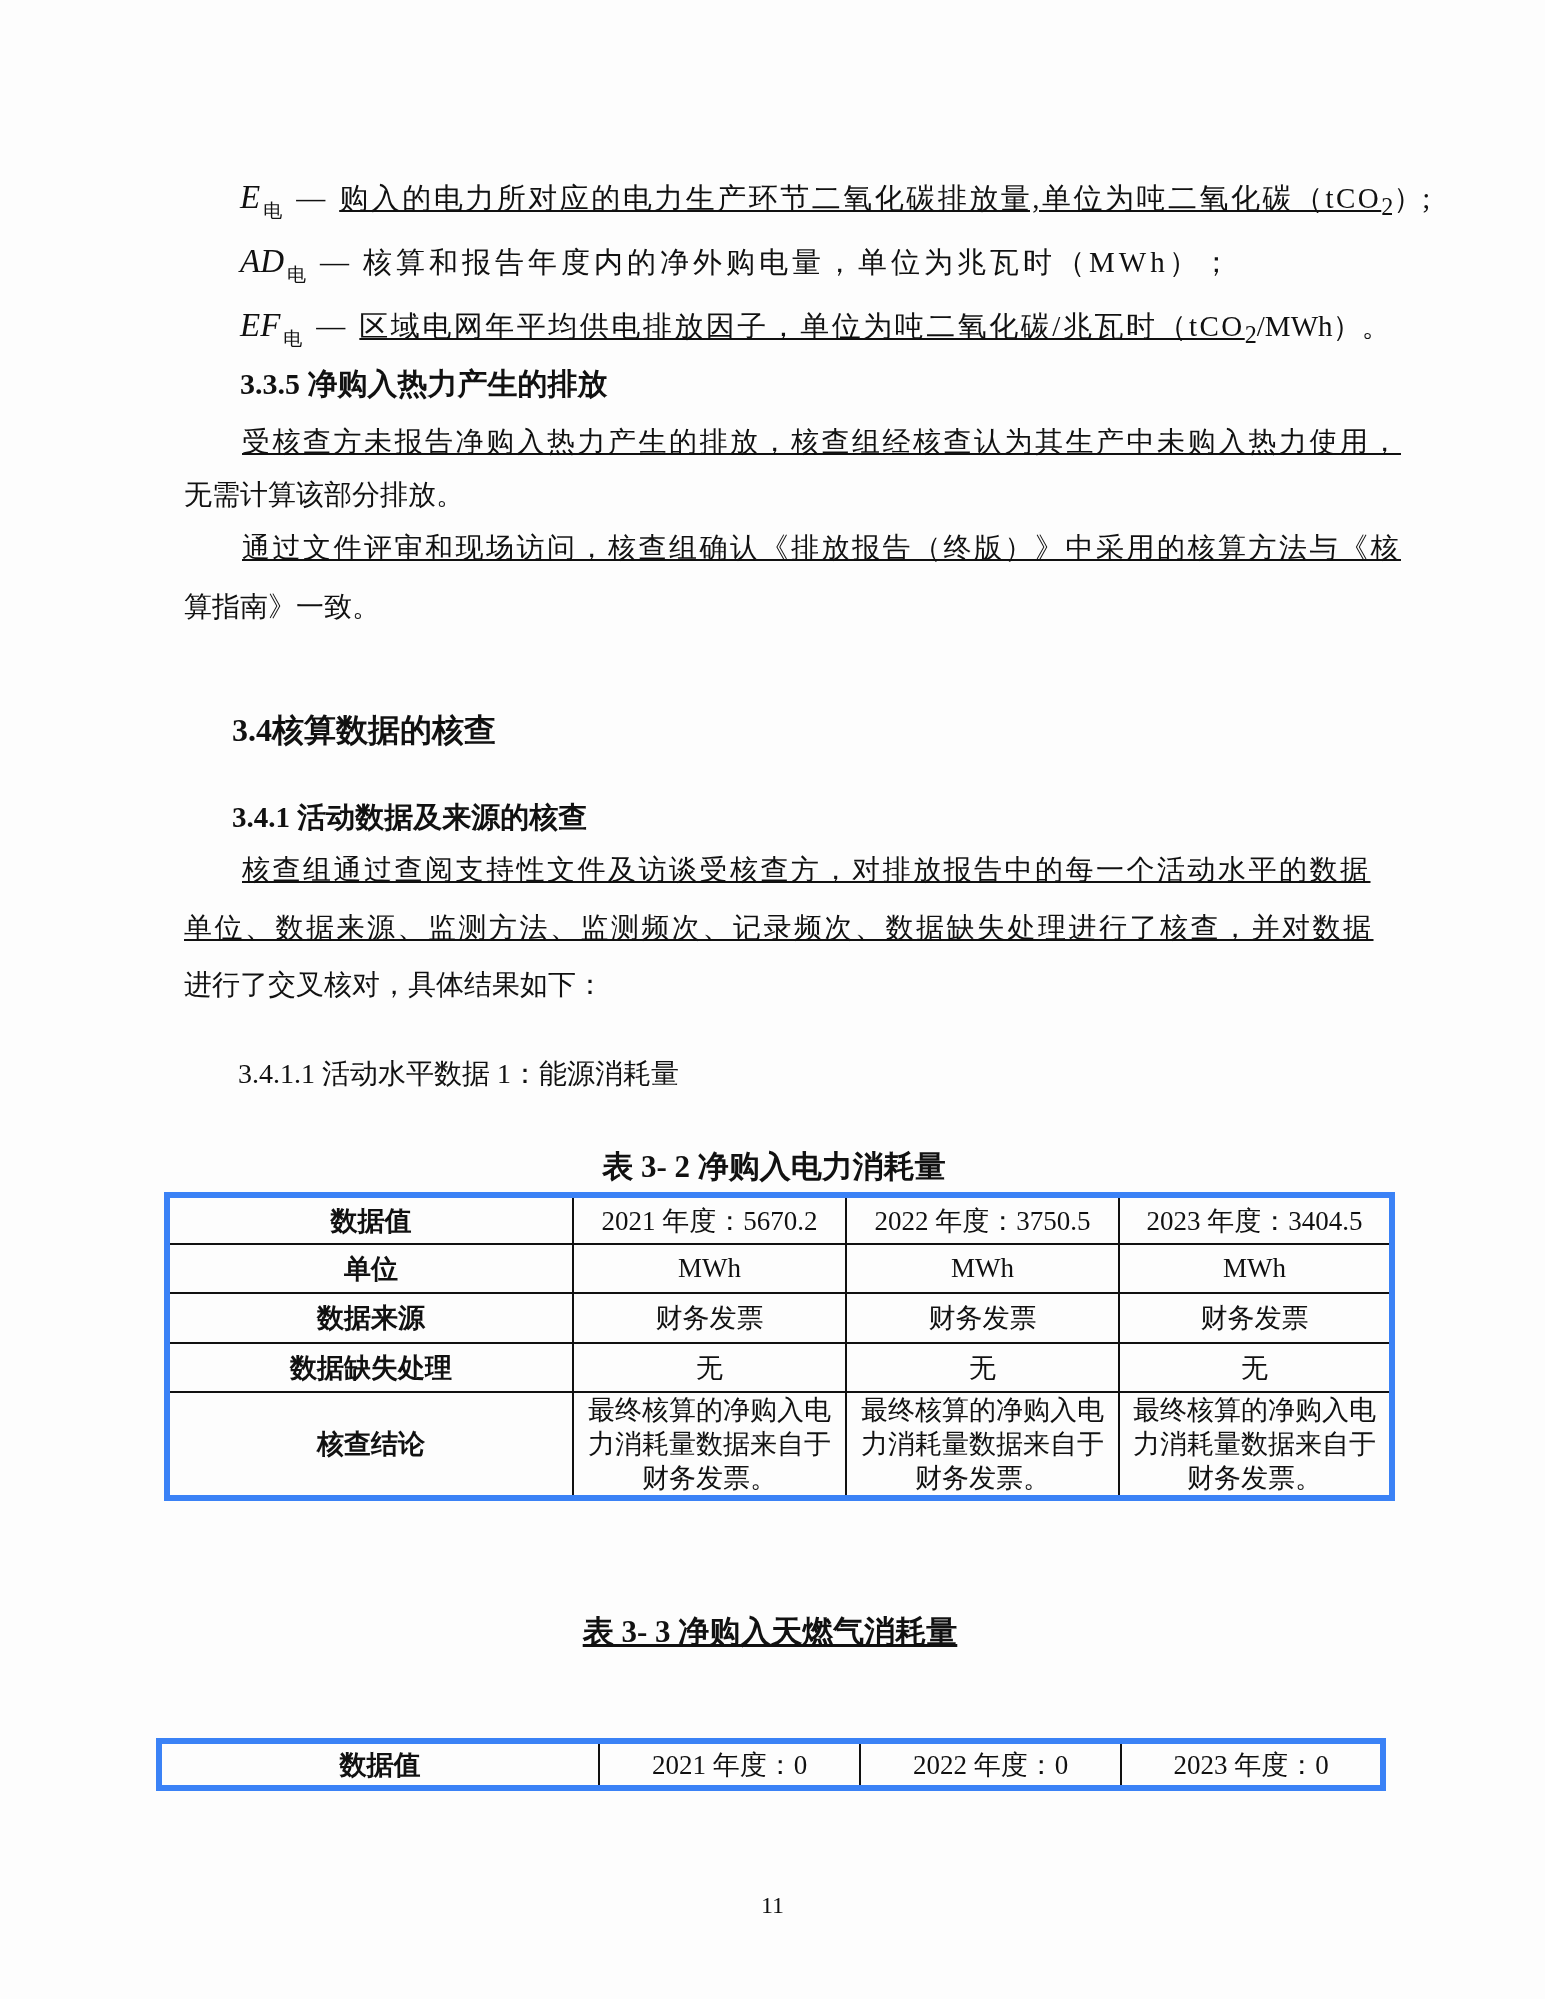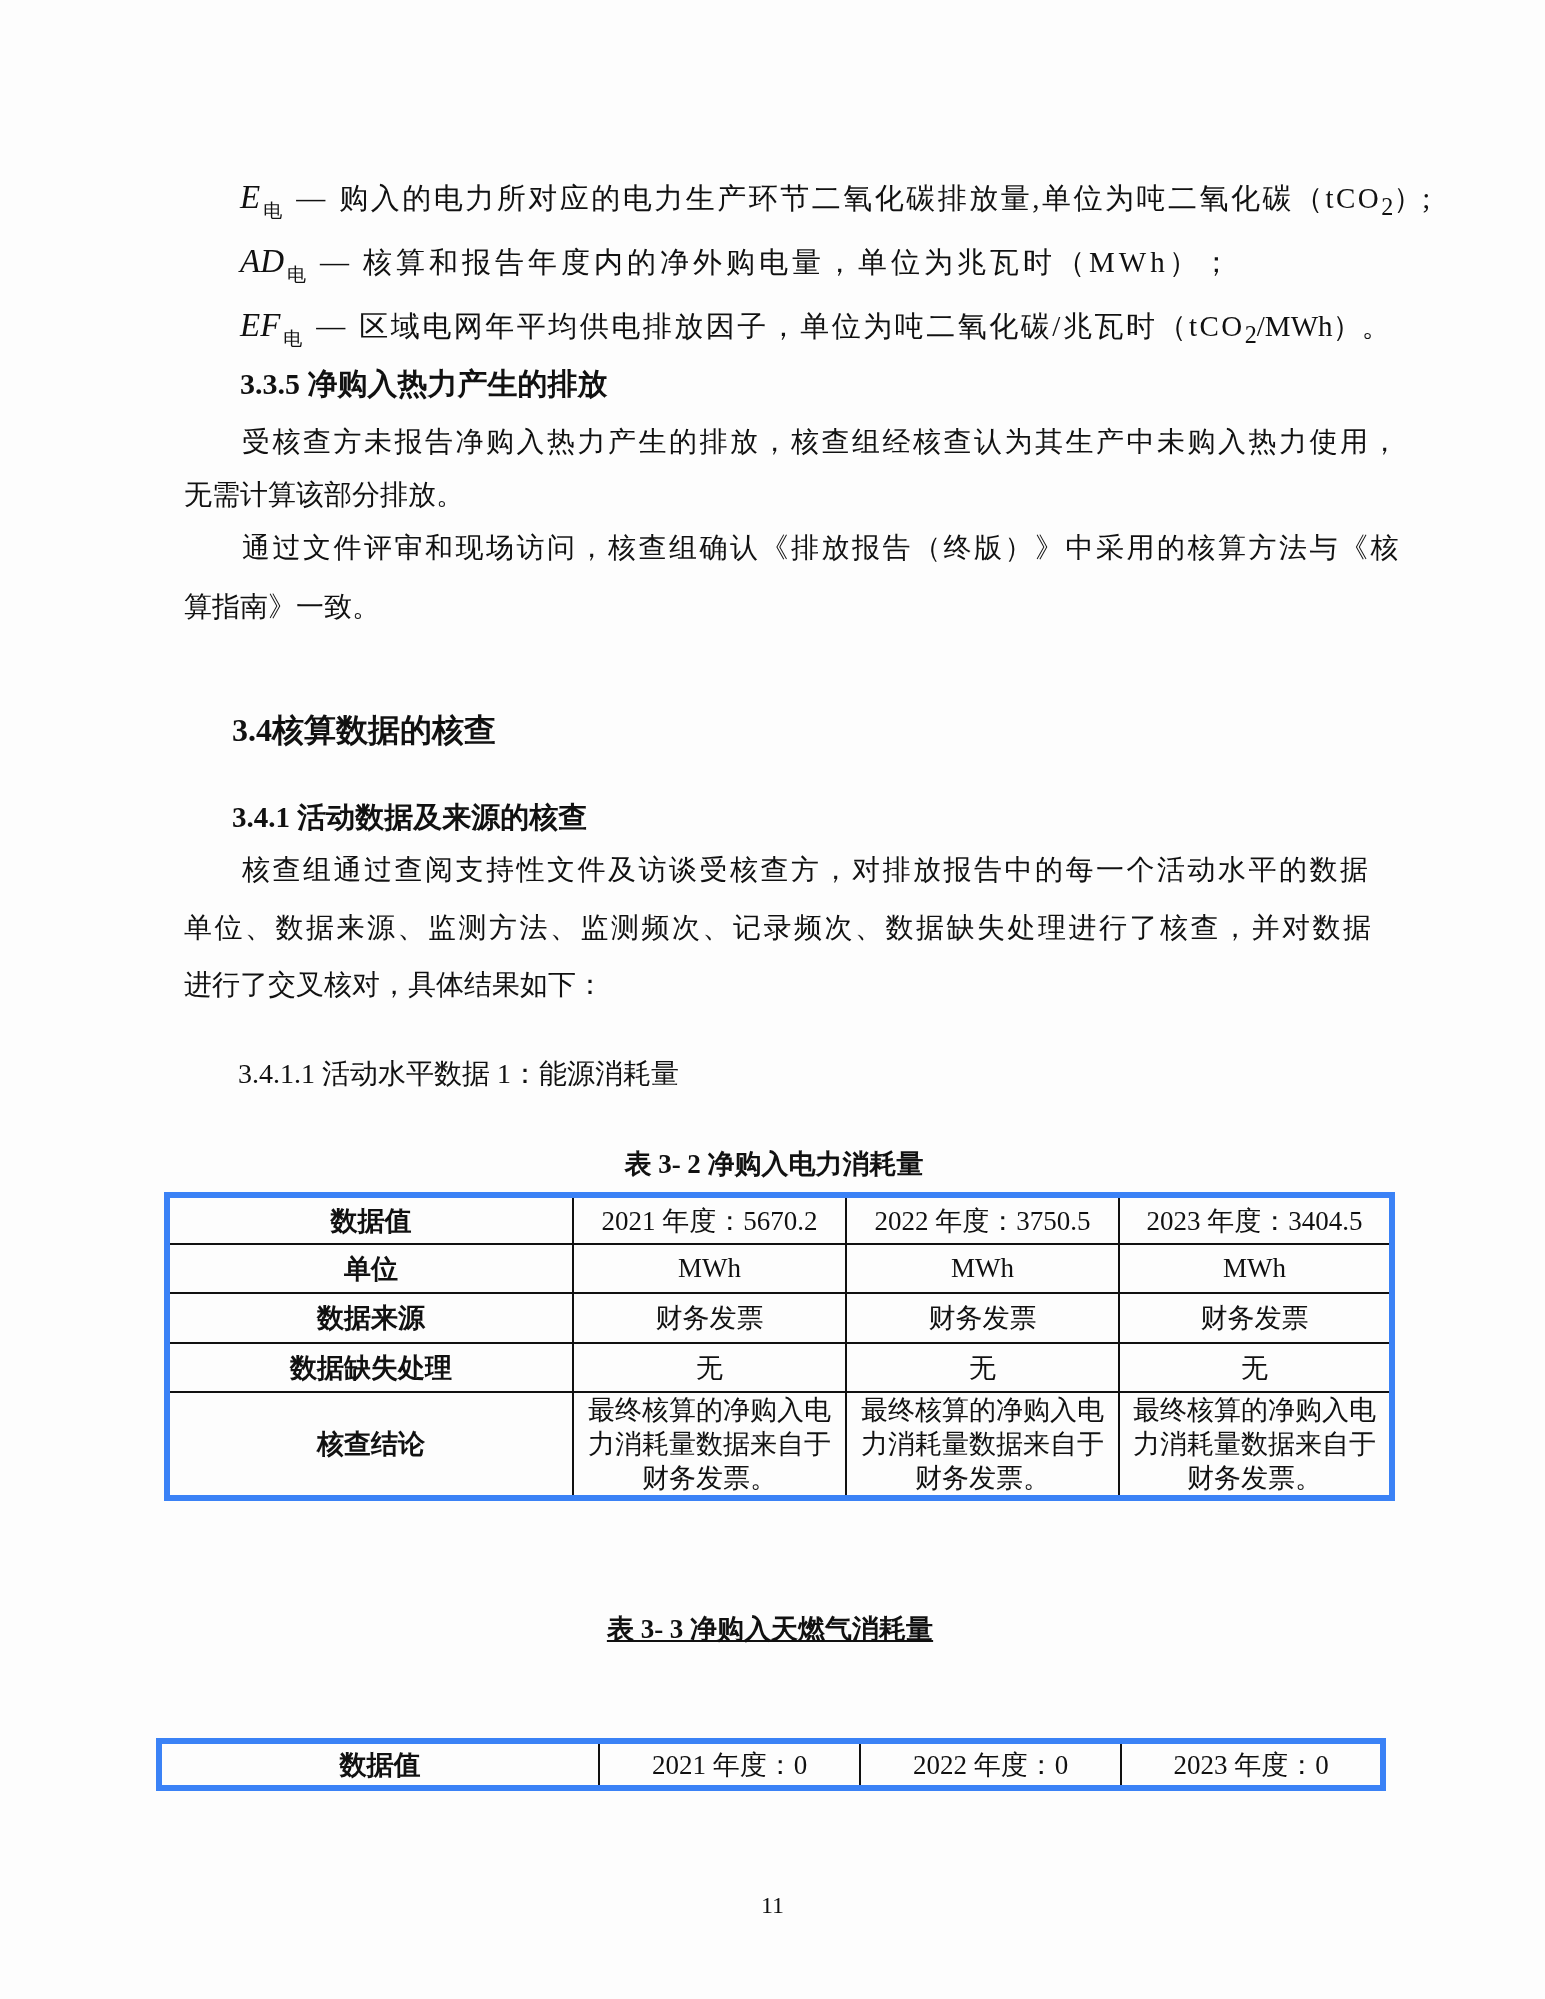--- a/index.html
+++ b/index.html
@@ -6,31 +6,31 @@
   body{
     width:1545px;height:1999px;
     background:#fdfdfd;
     color:#111;
     font-family:"Liberation Serif","DejaVu Serif",serif;
     position:relative;
     overflow:hidden;
   }
   .line{position:absolute;white-space:nowrap;}
   .body-text{font-size:28px;line-height:34px;}
-  .ls2{letter-spacing:2.5px;}
+  .ls2{letter-spacing:2.5px;text-decoration:underline;}
   .ls4{letter-spacing:4px;}
   .def-line{font-size:29px;line-height:40px;}
   .sym{font-style:italic;font-size:33px;font-family:"Liberation Serif",serif;}
   .sym-sub{font-size:19px;position:relative;top:9px;margin:0 4px 0 3px;}
   .dash{margin:0 14px 0 10px;}
   .h335{font-size:30px;font-weight:bold;}
   .h34{font-size:32px;font-weight:bold;}
   .h341{font-size:29px;font-weight:bold;}
   .h3411{font-size:28px;}
-  .tbl-caption{font-size:27px;font-weight:bold;text-align:center;width:1228px;}
+  .tbl-caption{font-size:31px;font-weight:bold;text-align:center;width:1228px;}
   table.data{
     position:absolute;
     border-collapse:collapse;
     table-layout:fixed;
     border:6px solid #3b82f6;
   }
   table.data td{
     border:2px solid #111;
     text-align:center;
     vertical-align:middle;

